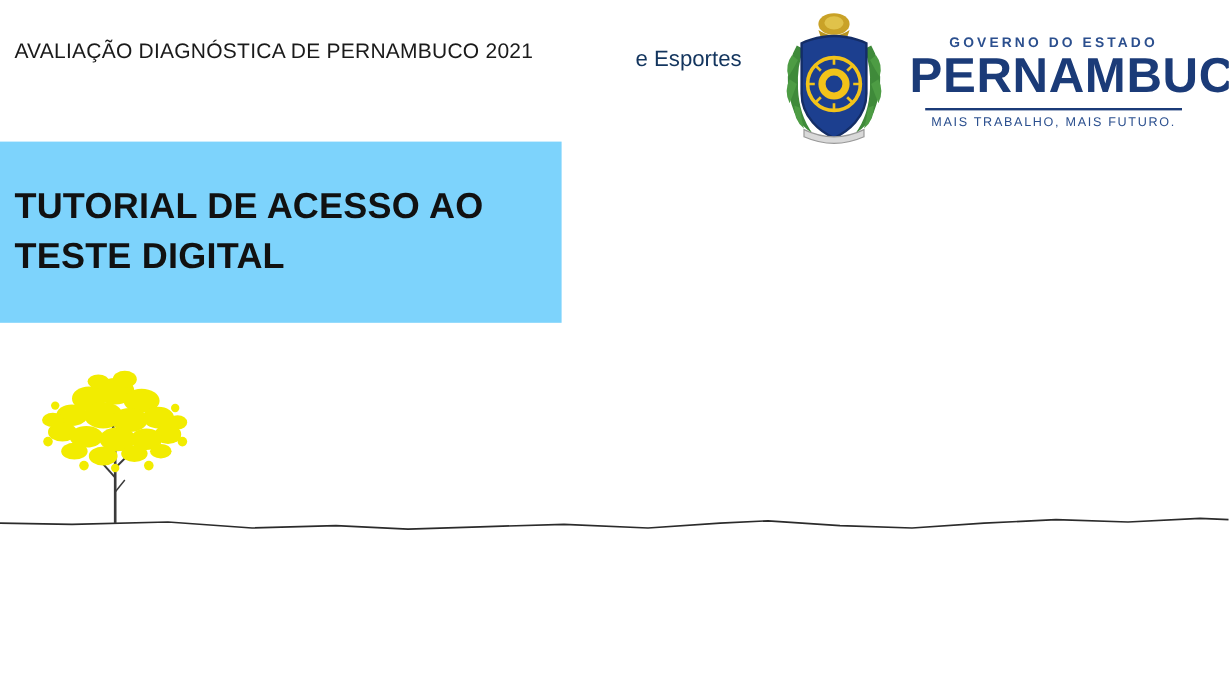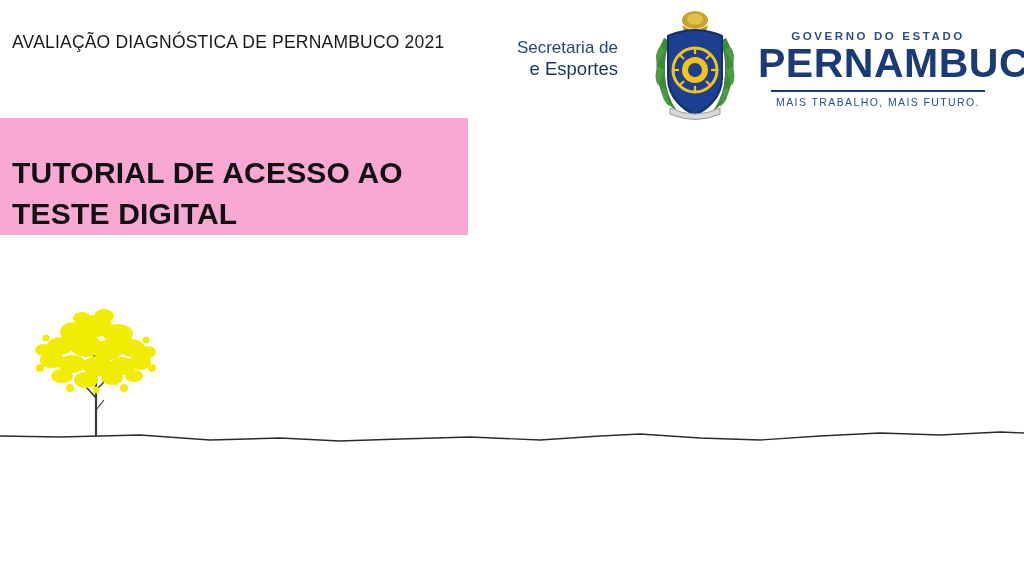--- a/index.html
+++ b/index.html
@@ -96,22 +96,22 @@
     font-weight: normal;
     color: #2b4f8e;
   }
 
   
   .title-band {
     position: absolute;
     left: 0;
     top: 118px;
     width: 468px;
-    height: 117px;
-    background: #f9a8d4;
+    height: 151px;
+    background: #7dd3fc;
   }
   .title-band .title-text {
     position: absolute;
     left: 12px;
     top: 35px;
     width: 440px;
     font-size: 30px;
     font-weight: bold;
     line-height: 1.35;
     color: #111111;
@@ -126,21 +126,20 @@
     width: 1024px;
     height: 200px;
   }
 </style>
 </head>
 <body>
 
 <div class="header-line">AVALIAÇÃO DIAGNÓSTICA DE PERNAMBUCO 2021</div>
 
 <div class="sec-logo">
-  <div class="l1">Secretaria de</div>
   <div class="l3">e Esportes</div>
 </div>
 
 <div class="coat">
   <svg width="118" height="118" viewBox="0 0 118 118" xmlns="http://www.w3.org/2000/svg">
 
     <ellipse cx="59" cy="12" rx="13" ry="9" fill="#c9a227"></ellipse>
     <ellipse cx="59" cy="11" rx="8" ry="5.5" fill="#e0c24a"></ellipse>
     <path d="M46 17 Q59 26 72 17 L70 23 Q59 31 48 23 Z" fill="#b9951f"></path>
 

